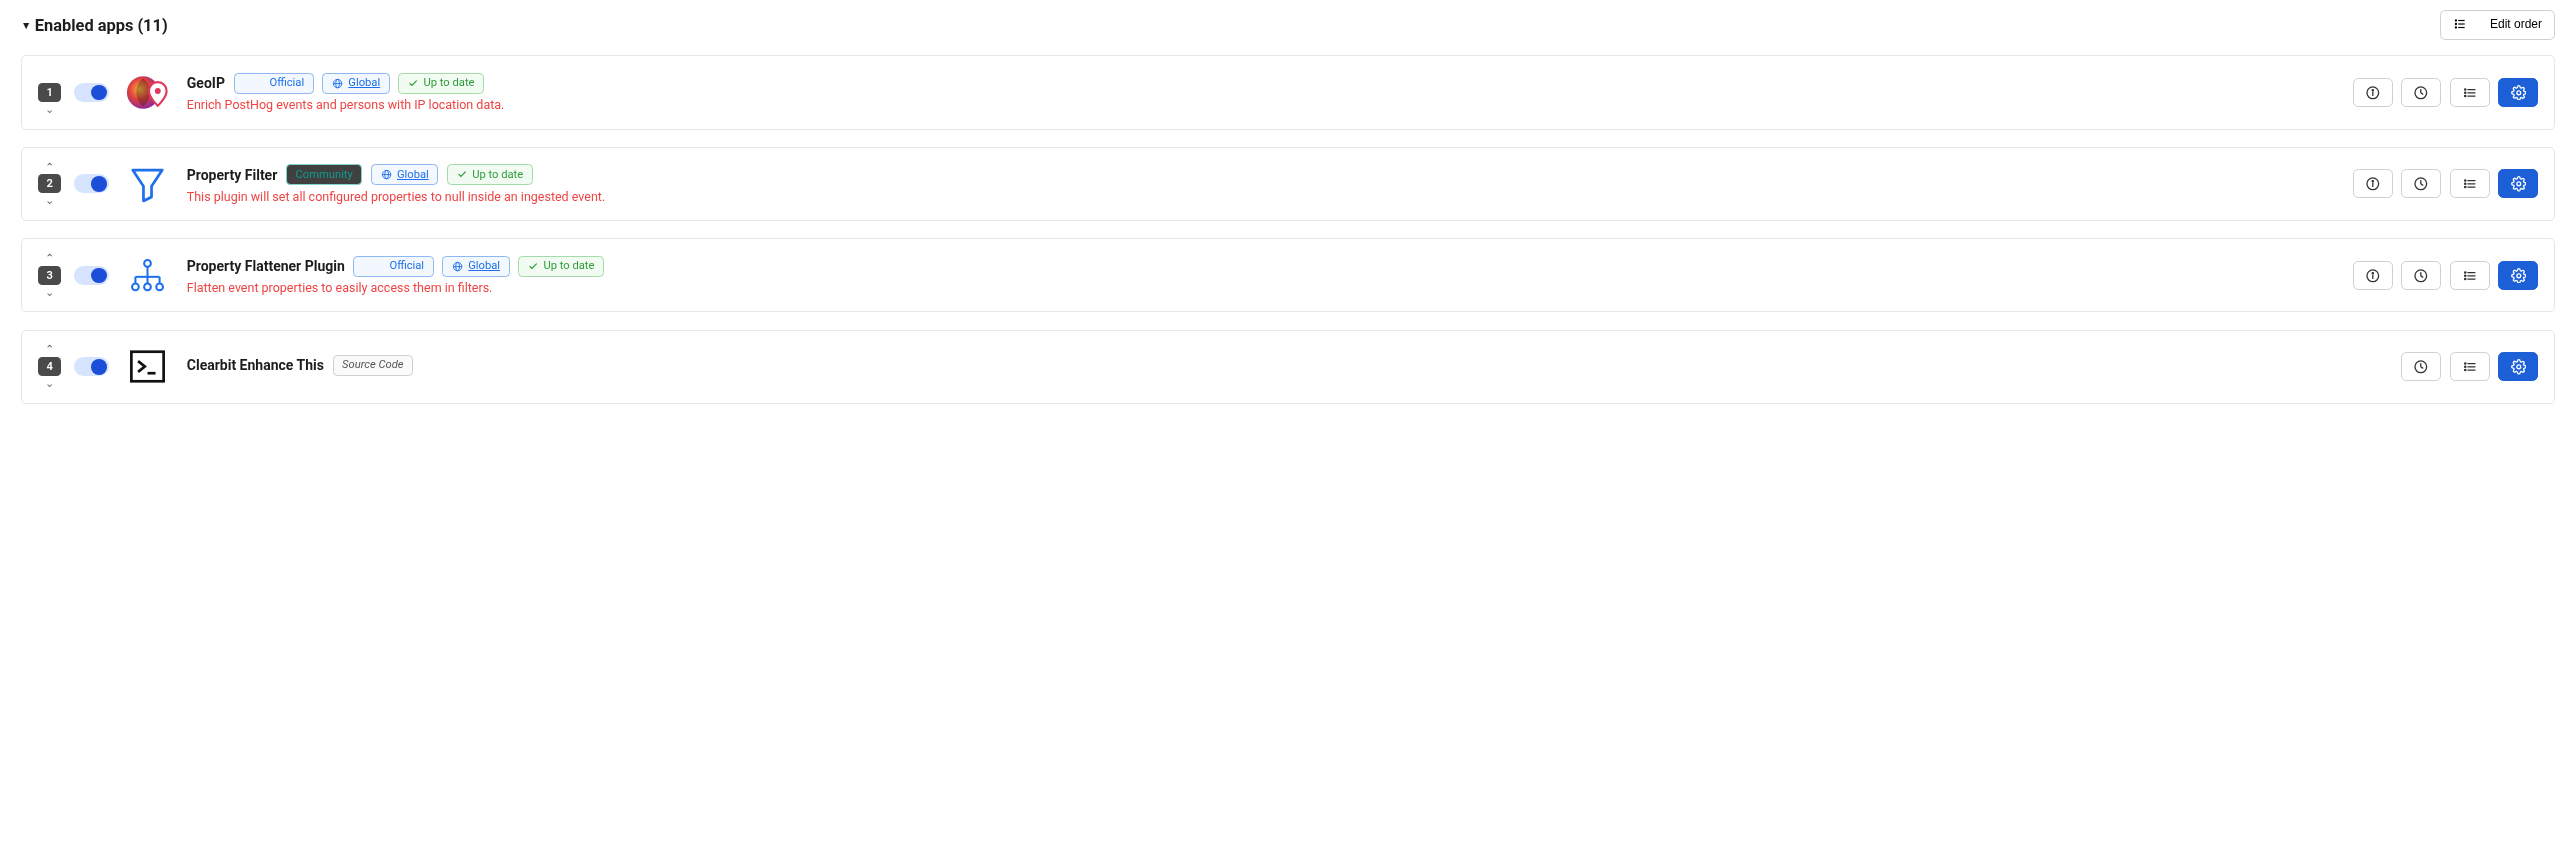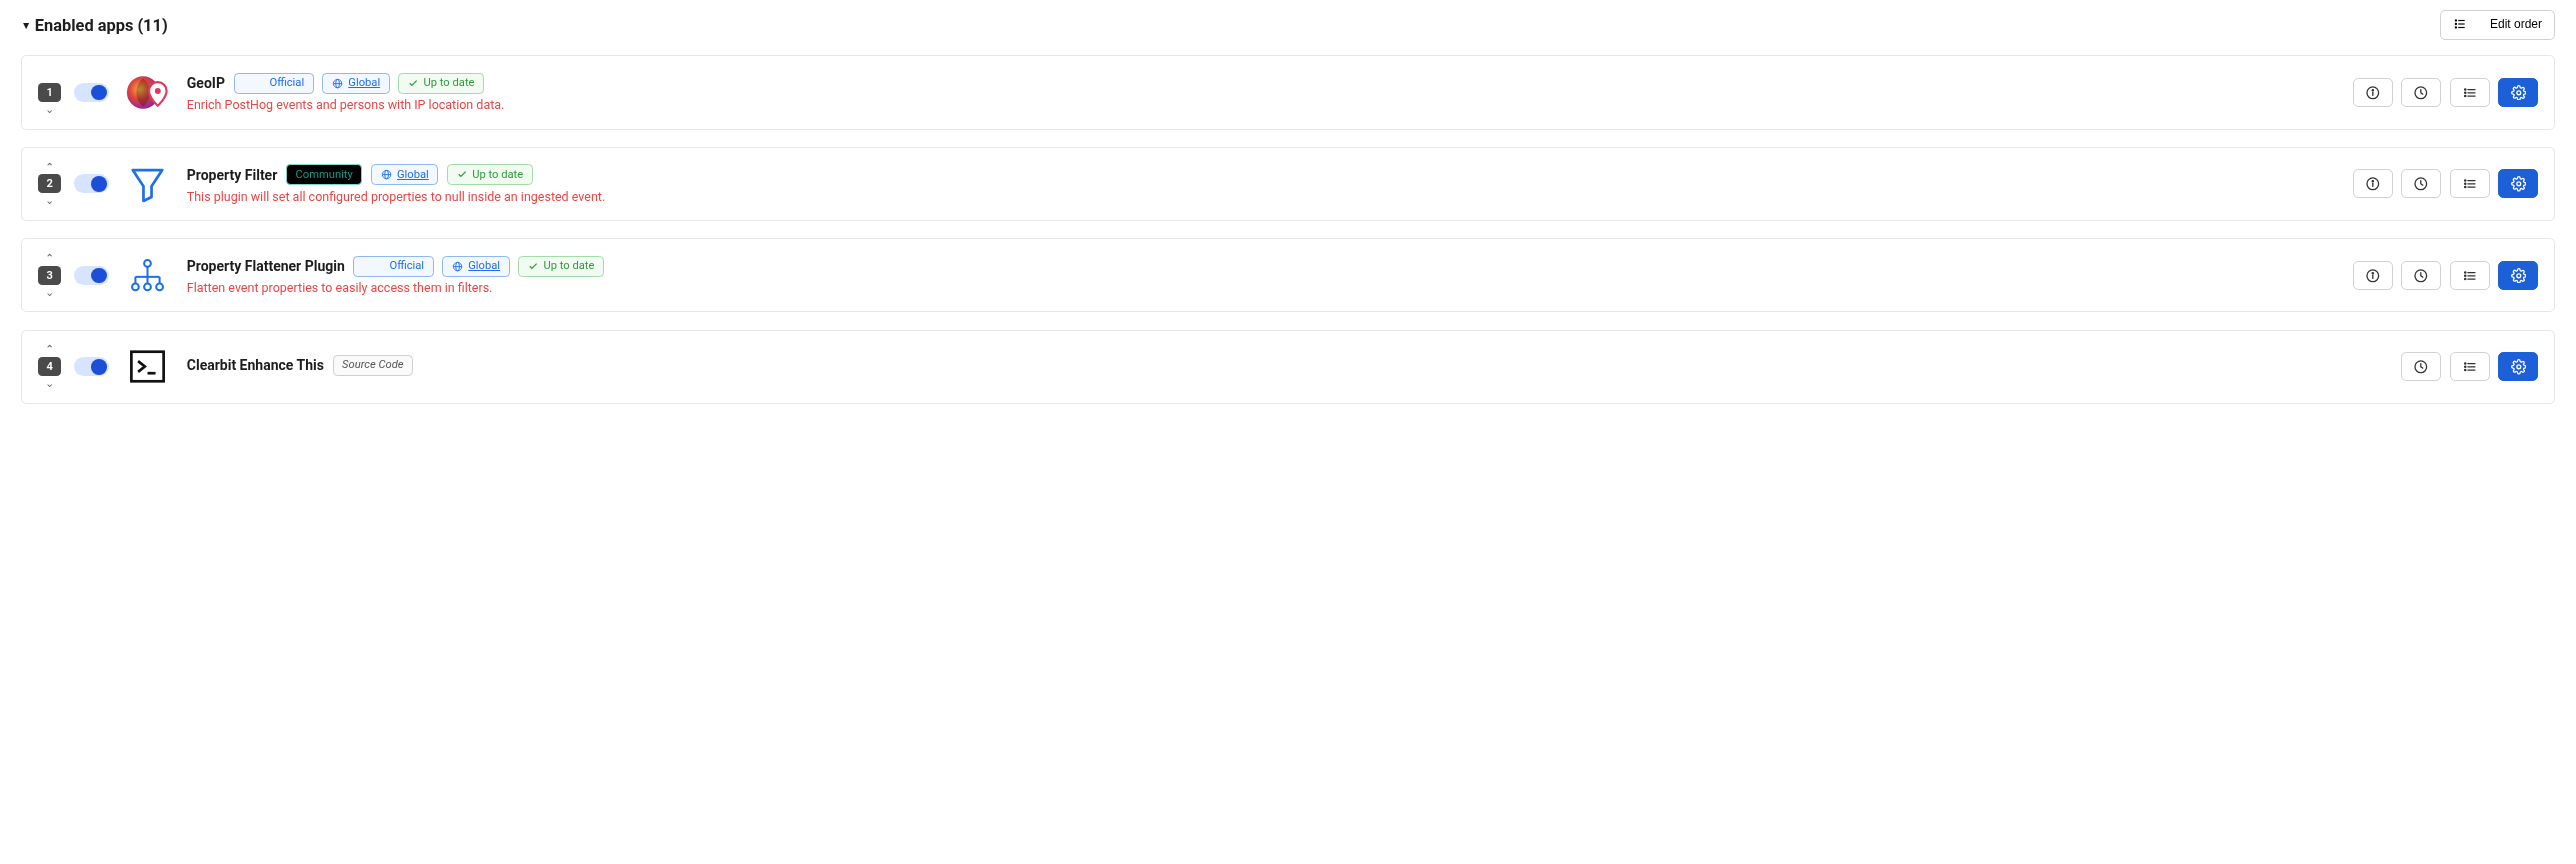--- a/index.html
+++ b/index.html
@@ -110,21 +110,21 @@
     display: inline-flex;
     align-items: center;
     gap: 5.2px;
     border: 0.9px solid;
     border-radius: 4.3px;
     padding: 1.7px 8.6px;
     font-size: 11.2px;
     line-height: 15.6px;
   }
   .tag-official   { color: #1d6feb; border-color: #8fb7f0; background: #f3f8ff; padding-left: 35px; }
-  .tag-community  { color: #0f9b8e; border-color: #7fd4cc; background: #000000; }
+  .tag-community  { color: #0f9b8e; border-color: #7fd4cc; background: #404040; }
   .tag-global     { color: #1d6feb; border-color: #8fb7f0; background: #f3f8ff; text-decoration: underline; }
   .tag-uptodate   { color: #2e9c3a; border-color: #a4dca9; background: #f1fbf2; }
   .tag-source     { color: #555;    border-color: #cfcfcf; background: #fafafa; font-style: italic; }
 
   .actions {
     display: flex;
     gap: 8.6px;
     margin-left: auto;
   }
   .icon-btn {

